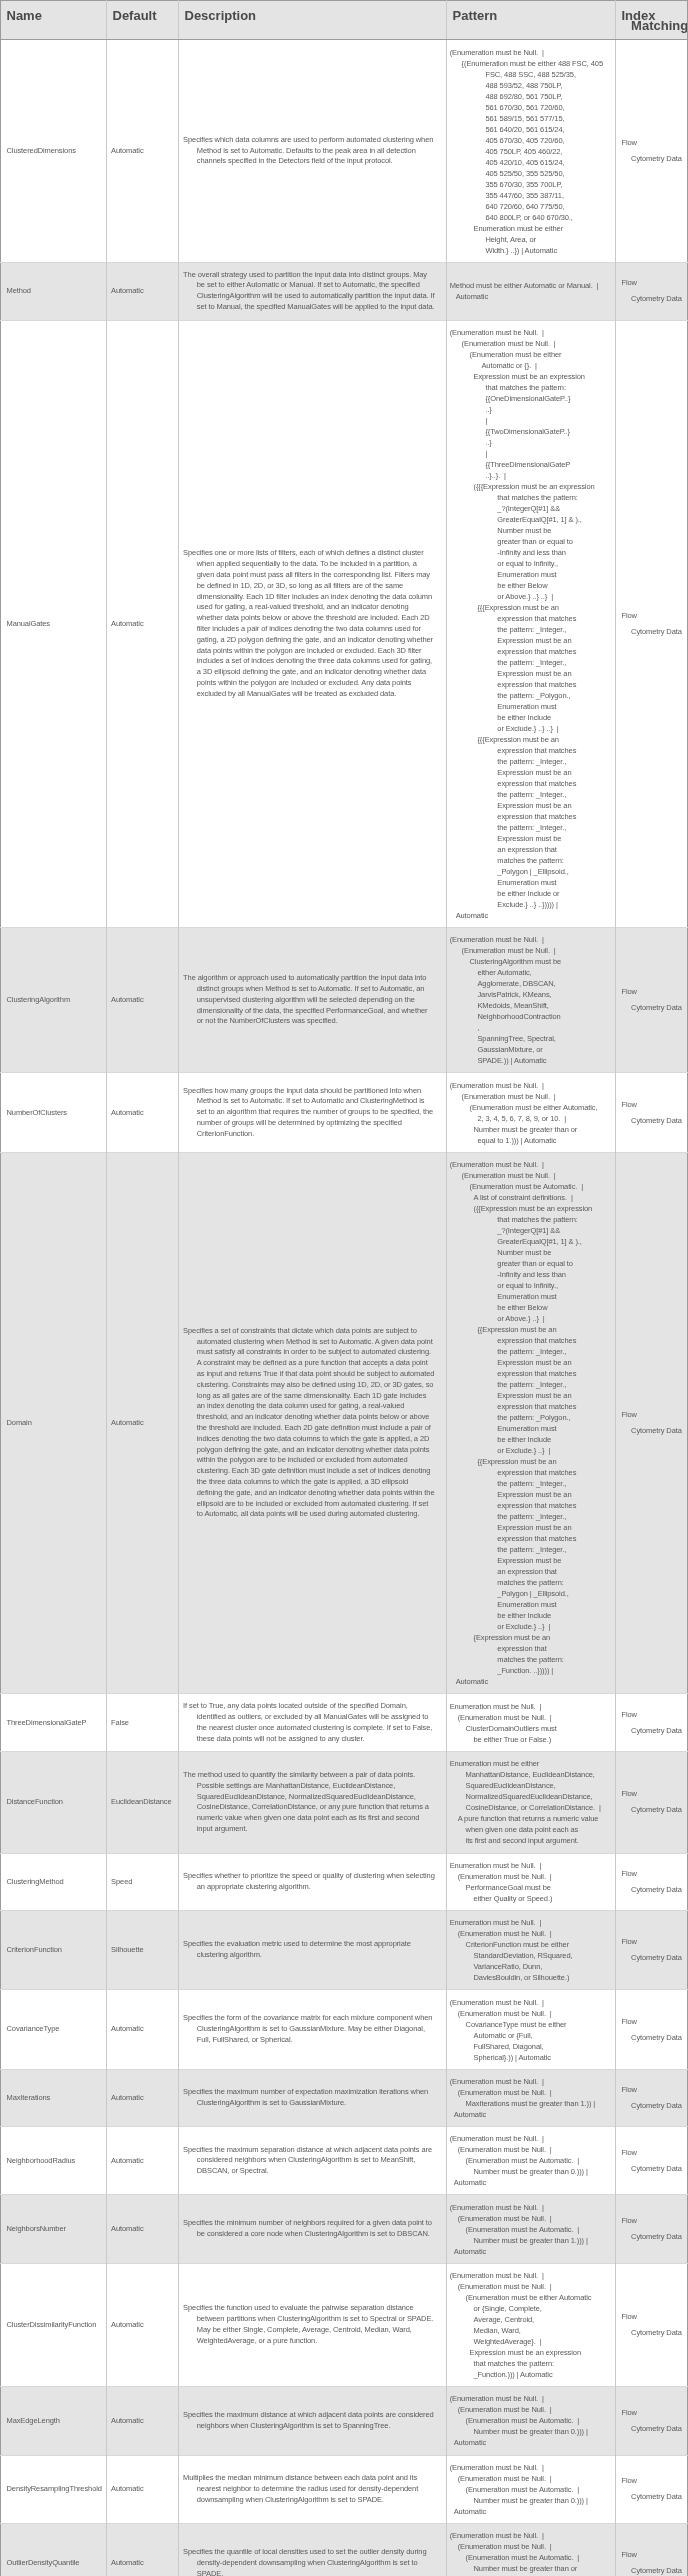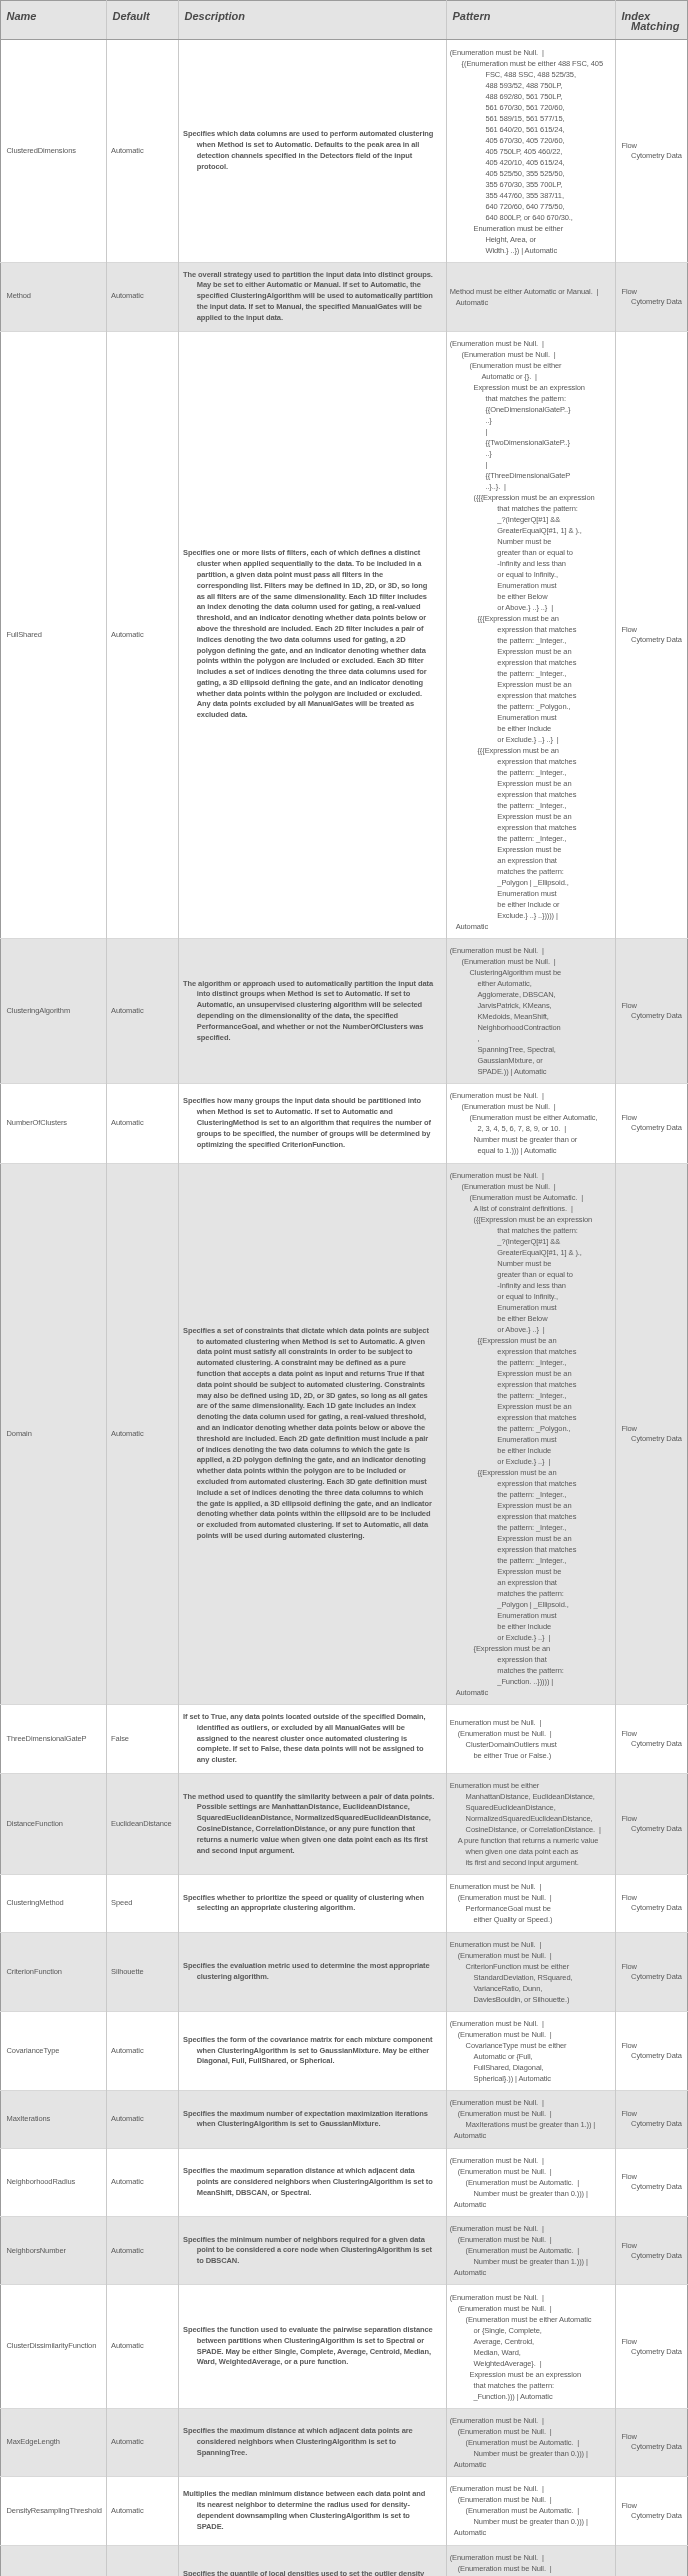--- a/index.html
+++ b/index.html
@@ -7,34 +7,34 @@
     --border-inner:#c9c9c9; --text:#5a5a5a; --header-text:#4a4a4a;
   }
   html,body{margin:0;padding:0;background:#ffffff;}
   body{width:689px;min-height:2576px;font-family:"Liberation Sans", sans-serif;color:var(--text);}
   table.params{border-collapse:collapse;table-layout:fixed;width:687px;border:0.7px solid var(--border-outer);margin:0;}
   col.c1{width:106px} col.c2{width:72px} col.c3{width:268px} col.c4{width:169px} col.c5{width:72px}
   th,td{border-left:0.7px solid var(--border-inner);vertical-align:middle;overflow:hidden;}
   th:first-child,td:first-child{border-left:none;}
   thead th{
     background:var(--header-bg);border-bottom:0.7px solid var(--border-outer);
-    text-align:left;font-weight:bold;color:var(--header-text);font-size:11px;
-    padding:9.6px 5.5px 8.2px 5.5px;vertical-align:top;line-height:10.3px;font-style:italic;
+    text-align:left;font-weight:bold;color:var(--header-text);font-size:13px;
+    padding:9.6px 5.5px 8.2px 5.5px;vertical-align:top;line-height:10.3px;
   }
   tbody tr:nth-child(even) td{background:var(--row-alt-bg);}
   tbody tr td{border-top:0.7px solid #d8d8d8;}
   tbody tr:first-child td{border-top:none;}
   td{font-size:7.5px;letter-spacing:-0.1px;line-height:10.3px;}
   td.c-name{padding:4.1px 4.1px 4.1px 5.5px;margin-left:32px;}
   td.c-default{padding:4.1px 2.7px 4.1px 4.1px;}
   td.c-desc{padding:6.9px 11px 6.9px 4.1px;line-height:10.8px;}
-  td.c-desc .inner{padding-left:13.7px;text-indent:-13.7px;font-weight:bold;}
+  td.c-desc .inner{padding-left:13.7px;text-indent:-13.7px;}
   td.c-pattern{padding:6.2px 2.7px 6.2px 2.7px;line-height:11px;}
   td.c-pattern .inner{white-space:pre-wrap;word-break:break-word;}
-  td.c-index{padding:4.1px 2.7px 4.1px 5.5px;line-height:10px;margin-left:48px;}
+  td.c-index{padding:4.1px 2.7px 4.1px 5.5px;line-height:16px;margin-left:48px;}
   td.c-index .inner,th .hang{white-space:pre-wrap;padding-left:9.6px;text-indent:-9.6px;display:block;}
   th .hang{width:48px;}
 </style>
 </head>
 <body>
 
 <table class="params">
   <colgroup>
       <col class="c1">
       <col class="c2">
@@ -95,21 +95,21 @@
       <td class="c-pattern">
           <div class="inner">Method must be either Automatic or Manual.  |
    Automatic</div>
         </td>
       <td class="c-index">
           <span class="inner">Flow
 Cytometry Data</span>
         </td>
     </tr>
     <tr>
-      <td class="c-name">FullShared</td>
+      <td class="c-name">ManualGates</td>
       <td class="c-default">Automatic</td>
       <td class="c-desc">
           <div class="inner">Specifies one or more lists of filters, each of which defines a distinct cluster when applied sequentially to the data. To be included in a partition, a given data point must pass all filters in the corresponding list. Filters may be defined in 1D, 2D, or 3D, so long as all filters are of the same dimensionality. Each 1D filter includes an index denoting the data column used for gating, a real-valued threshold, and an indicator denoting whether data points below or above the threshold are included. Each 2D filter includes a pair of indices denoting the two data columns used for gating, a 2D polygon defining the gate, and an indicator denoting whether data points within the polygon are included or excluded. Each 3D filter includes a set of indices denoting the three data columns used for gating, a 3D ellipsoid defining the gate, and an indicator denoting whether data points within the polygon are included or excluded. Any data points excluded by all ManualGates will be treated as excluded data.</div>
         </td>
       <td class="c-pattern">
           <div class="inner">(Enumeration must be Null.  |
       (Enumeration must be Null.  |
           (Enumeration must be either
                 Automatic or {}.  |
             Expression must be an expression

